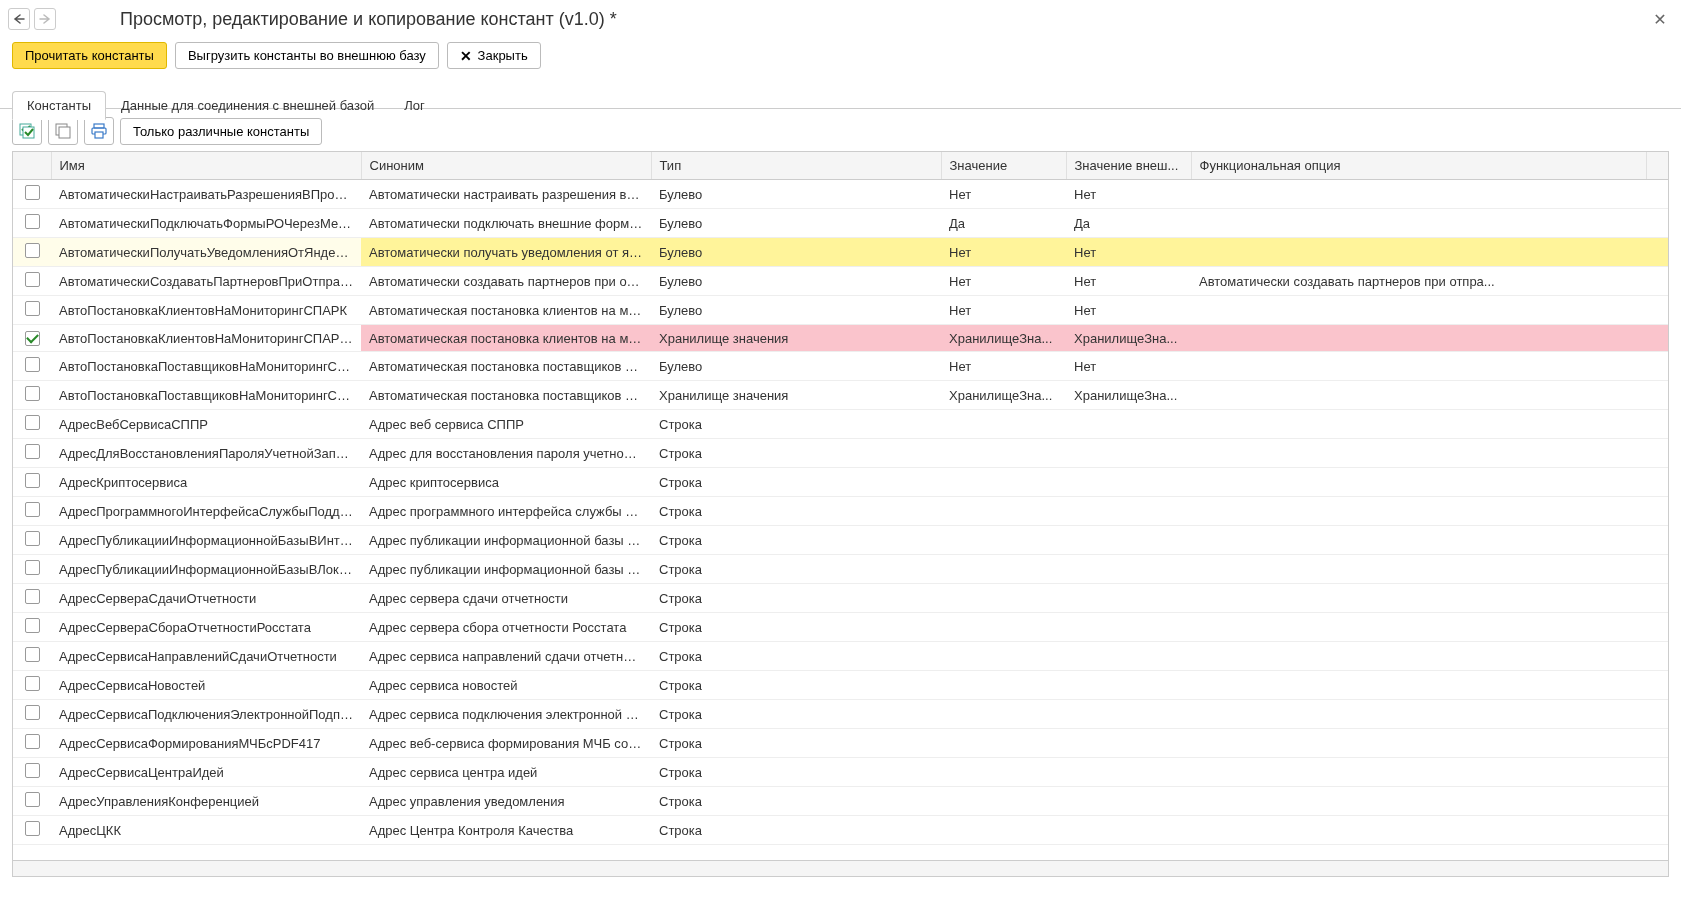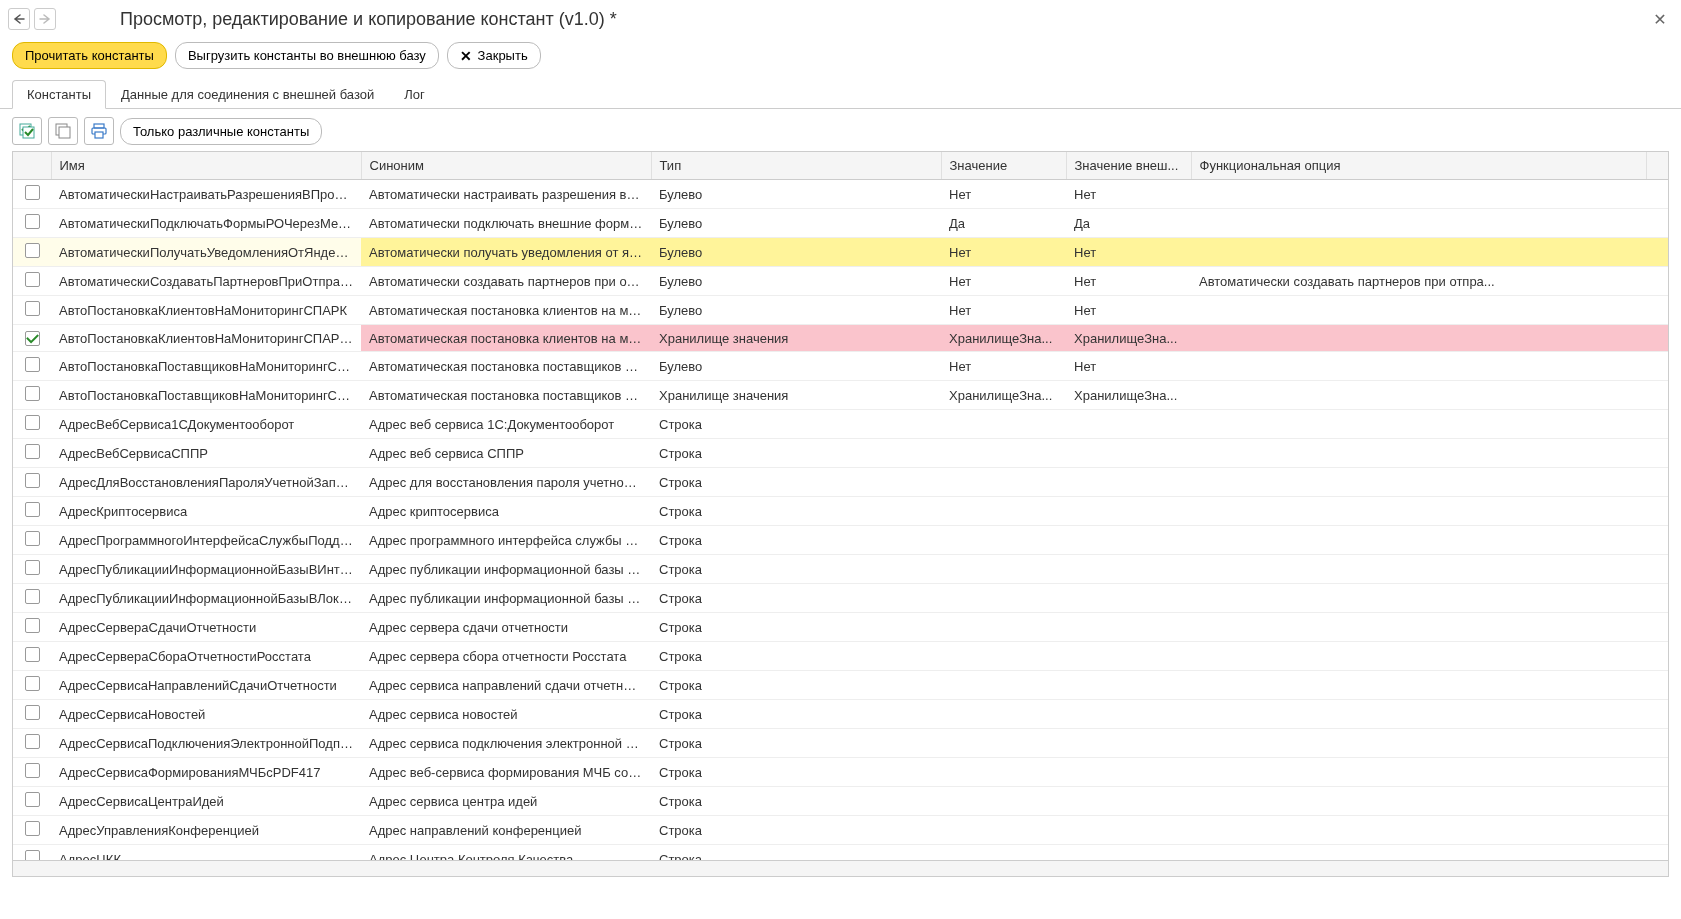--- a/index.html
+++ b/index.html
@@ -24,32 +24,32 @@
   .nav-btn:first-child { color: #333; }
   .title-text { font-size: 18px; margin-left: 60px; flex: 1; }
   .close-x {
     width: 18px; height: 18px; display: flex; align-items: center; justify-content: center;
     cursor: pointer; font-size: 16px; color: #666;
   }
   .toolbar {
     display: flex; gap: 8px; padding: 4px 12px 10px; align-items: center;
   }
   .btn {
-    border: 1px solid #bbb; background: #fff; border-radius: 12px;
+    border: 1px solid #bbb; background: #fff; border-radius: 3px;
     padding: 5px 12px; font-size: 13px; cursor: pointer;
     display: inline-flex; align-items: center; gap: 6px;
   }
   .btn-primary { background: #ffdb4d; border-color: #e0b800; font-weight: 400; }
   .btn .x-icon { font-size: 14px; line-height: 1; font-weight: bold; }
   .tabs {
     display: flex; border-bottom: 1px solid #ccc; padding: 0 12px;
   }
   .tab {
     padding: 6px 14px; border: 1px solid transparent; border-bottom: none;
-    cursor: pointer; position: relative; top: 1px; font-size: 13px;
+    cursor: pointer; position: relative; top: 12px; font-size: 13px;
     border-radius: 4px 4px 0 0;
   }
   .tab.active {
     background: #fff; border-color: #ccc; border-bottom: 1px solid #fff;
   }
   .tab-content {
     padding: 8px 12px; flex: 1; display: flex; flex-direction: column;
     overflow: hidden;
   }
   .sub-toolbar { display: flex; gap: 6px; margin-bottom: 6px; align-items: center; }
@@ -267,30 +267,20 @@
               <td>АвтоПостановкаПоставщиковНаМониторингСПА...</td>
               <td>Автоматическая постановка поставщиков на ...</td>
               <td>Хранилище значения</td>
               <td>ХранилищеЗна...</td>
               <td>ХранилищеЗна...</td>
               <td></td>
               <td></td>
             </tr>
             <tr>
               <td style="text-align: center;"><span class="cb"></span></td>
-              <td>АдресВебСервиса1СДокументооборот</td>
-              <td>Адрес веб сервиса 1С:Документооборот</td>
-              <td>Строка</td>
-              <td></td>
-              <td></td>
-              <td></td>
-              <td></td>
-            </tr>
-            <tr>
-              <td style="text-align: center;"><span class="cb"></span></td>
               <td>АдресВебСервисаСППР</td>
               <td>Адрес веб сервиса СППР</td>
               <td>Строка</td>
               <td></td>
               <td></td>
               <td></td>
               <td></td>
             </tr>
             <tr>
               <td style="text-align: center;"><span class="cb"></span></td>
@@ -408,21 +398,21 @@
               <td>Адрес сервиса центра идей</td>
               <td>Строка</td>
               <td></td>
               <td></td>
               <td></td>
               <td></td>
             </tr>
             <tr>
               <td style="text-align: center;"><span class="cb"></span></td>
               <td>АдресУправленияКонференцией</td>
-              <td>Адрес направлений конференцией</td>
+              <td>Адрес управления уведомления</td>
               <td>Строка</td>
               <td></td>
               <td></td>
               <td></td>
               <td></td>
             </tr>
             <tr>
               <td style="text-align: center;"><span class="cb"></span></td>
               <td>АдресЦКК</td>
               <td>Адрес Центра Контроля Качества</td>

